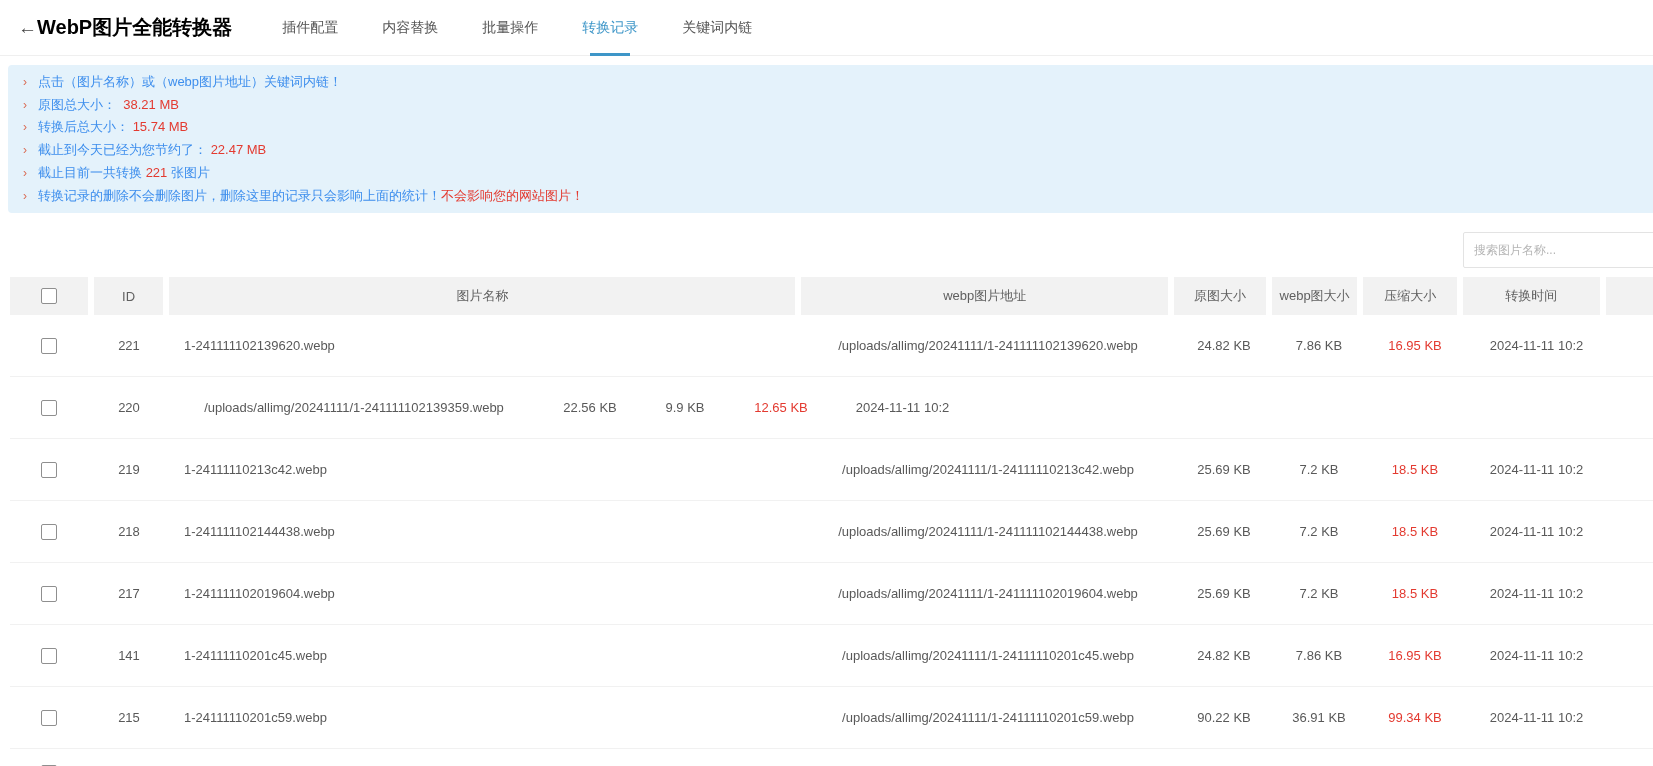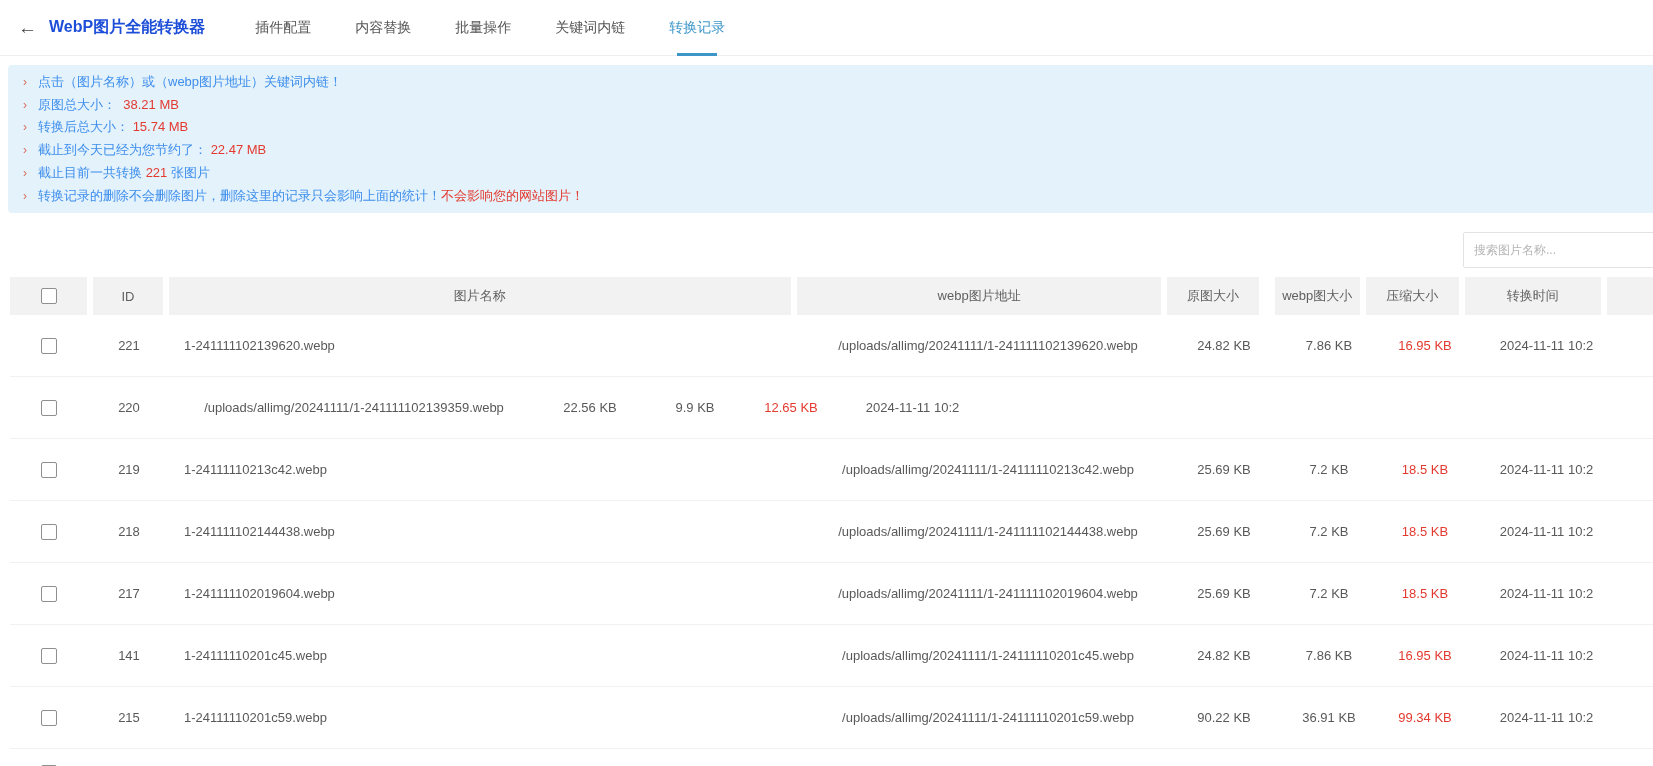--- a/index.html
+++ b/index.html
@@ -13,21 +13,21 @@
   body{
     width:1653px;height:766px;overflow:hidden;position:relative;
     background:#fff;font-family:"Liberation Sans","DejaVu Sans",sans-serif;
     font-size:13px;color:#595959;
   }
   .page{width:1790px;}
 
   
   .topbar{height:56px;display:flex;align-items:center;border-bottom:1px solid #efefef;padding-left:18px;box-sizing:border-box;background:#fff;width:1653px;}
   .back{font-size:19px;color:#444;cursor:pointer;line-height:1;}
-  .title{margin-left:12px;font-size:16px;font-weight:700;color:#1d4ed8;}
+  .title{font-size:20px;font-weight:700;color:#000000;}
   .tabbar{display:flex;margin-left:28px;height:56px;}
   .tab{position:relative;display:flex;align-items:center;padding:0 22px;color:#555;font-size:14px;cursor:pointer;justify-content:center;}
   .tab.active{color:var(--accent);}
   .tab-underline{position:absolute;left:50%;transform:translateX(-50%);bottom:0;width:40px;height:3px;background:var(--accent);}
 
   
   .notice{margin:9px 0 0 8px;width:1782px;background:var(--notice-bg);border-radius:4px;padding:6px 0;box-sizing:border-box;}
   .nl{line-height:22.7px;color:var(--notice-text);white-space:pre;}
   .bullet{color:#d96c55;font-size:12px;margin:0 11px 0 15px;}
   .hl{color:var(--red);}
@@ -47,21 +47,21 @@
   .thead{display:flex;}
   .th{background:var(--th-bg);height:38px;display:flex;align-items:center;justify-content:center;margin-right:6px;color:#5f5f5f;box-sizing:border-box;}
   .row{display:flex;height:61px;border-bottom:1px solid #f1f1f1;align-items:stretch;}
   .td{display:flex;align-items:center;justify-content:center;margin-right:6px;box-sizing:border-box;color:#595959;}
   .td.c2{justify-content:flex-start;padding-left:14px;}
   .c0{width:78px;}
   .c1{width:70px;}
   .c2{width:628px;}
   .c3{width:368px;}
   .c4{width:92px;}
-  .c5{width:86px;margin-left:10px;}
+  .c5{width:86px;}
   .c6{width:94px;}
   .c7{width:137px;}
   .c8{width:179px;}
   .red{color:var(--red);}
   .cell-link{cursor:pointer;}
   .checkbox{display:inline-block;width:14px;height:14px;border:1px solid #8f8f8f;border-radius:2px;background:#fff;cursor:pointer;}
   .partial-row{height:24px;overflow:hidden;display:flex;}
   .partial-row .c0{display:flex;justify-content:center;align-items:flex-start;}
   .partial-row .checkbox{margin-top:16px;}
 </style>
@@ -76,26 +76,26 @@
     <div class="tabbar">
         <div class="tab">
           <span>插件配置</span>
         </div>
         <div class="tab">
           <span>内容替换</span>
         </div>
         <div class="tab">
           <span>批量操作</span>
         </div>
-        <div class="tab">
-          <span>关键词内链</span>
-        </div>
         <div class="tab active">
           <span>转换记录</span>
           <div class="tab-underline"></div>
+        </div>
+        <div class="tab">
+          <span>关键词内链</span>
         </div>
       </div>
   </div>
 
   <div class="notice">
       <div class="nl"><span class="bullet">›</span><span>点击（图片名称）或（webp图片地址）关键词内链！</span></div>
       <div class="nl"><span class="bullet">›</span><span>原图总大小：  </span><span class="hl">38.21 MB</span></div>
       <div class="nl"><span class="bullet">›</span><span>转换后总大小： </span><span class="hl">15.74 MB</span></div>
       <div class="nl"><span class="bullet">›</span><span>截止到今天已经为您节约了： </span><span class="hl">22.47 MB</span></div>
       <div class="nl"><span class="bullet">›</span><span>截止目前一共转换 </span><span class="hl">221</span><span> 张图片</span></div>

